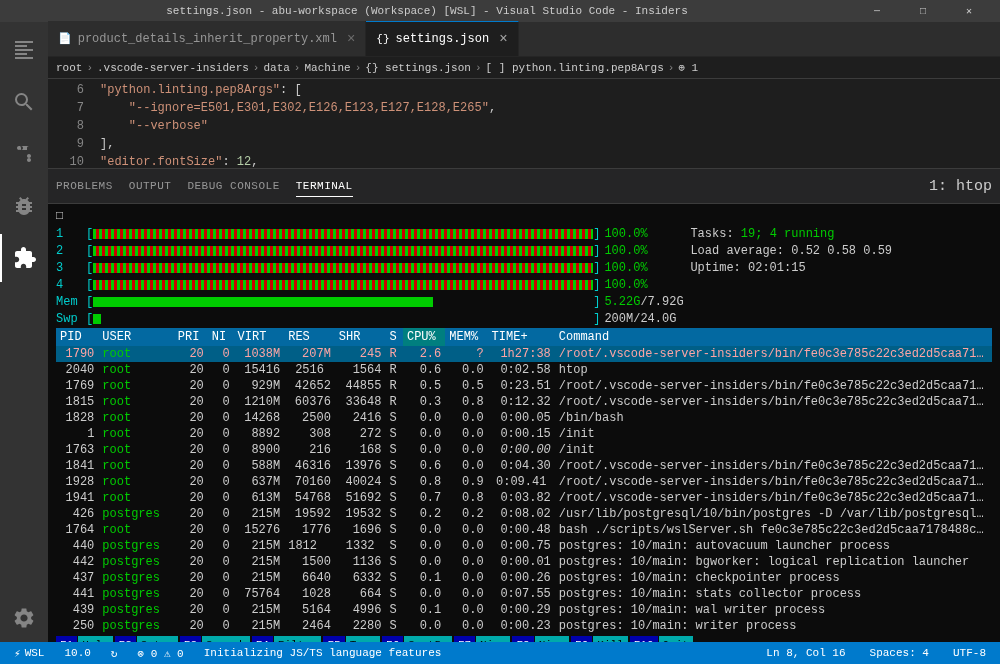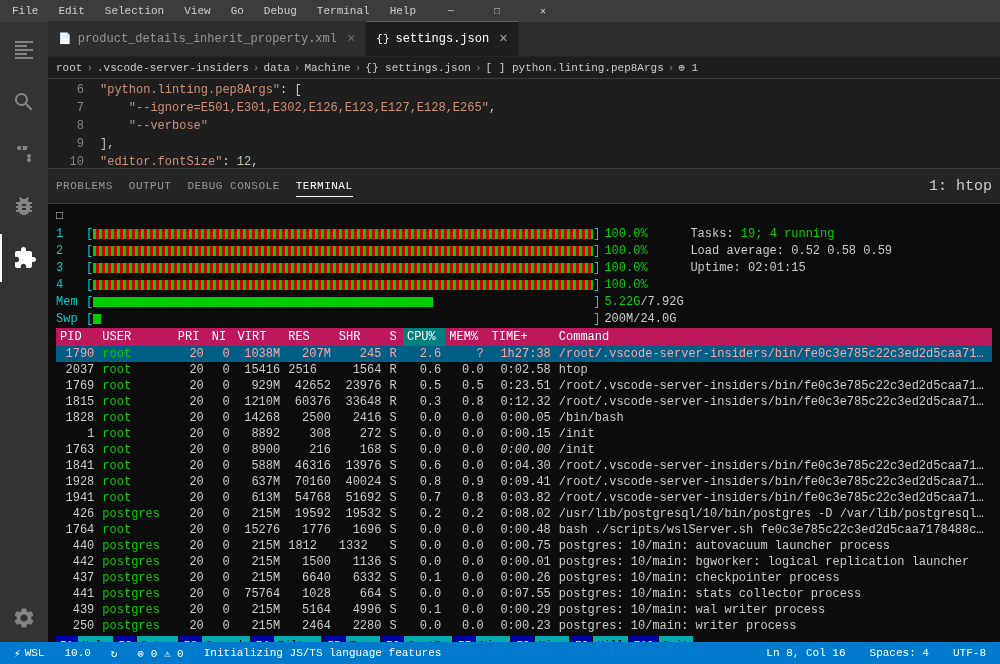--- a/index.html
+++ b/index.html
@@ -223,21 +223,21 @@
     
     .htop-container { color: #cccccc; }
     .htop-cpu-row { display: flex; align-items: center; margin-bottom: 1px; }
     .htop-label { color: #00cccc; width: 30px; flex-shrink: 0; font-size: 12px; }
     .htop-bracket { color: #00cccc; }
     .htop-pct { color: #00cc00; margin-left: 4px; font-size: 12px; min-width: 70px; }
 
     
     .proc-table { width: 100%; border-collapse: collapse; font-size: 12px; }
     .proc-table th {
-      background: #be185d;
+      background: #0369a1;
       color: #ffffff;
       padding: 1px 4px;
       text-align: left;
       font-weight: normal;
       white-space: nowrap;
     }
     .proc-table th.sorted { background: #007f7f; }
     .proc-table td {
       padding: 0px 4px;
       white-space: nowrap;
@@ -289,30 +289,21 @@
 
     
     #terminal::-webkit-scrollbar { width: 6px; }
     #terminal::-webkit-scrollbar-track { background: #1e1e1e; }
     #terminal::-webkit-scrollbar-thumb { background: #424242; }
   </style>
 </head>
 <body>
 
 <div id="titlebar">
-  <div class="menu-items">
-    <span>File</span>
-    <span>Edit</span>
-    <span>Selection</span>
-    <span>View</span>
-    <span>Go</span>
-    <span>Debug</span>
-    <span>Terminal</span>
-    <span>Help</span>
-  </div>
+  <div class="title-text">settings.json - abu-workspace (Workspace) [WSL] - Visual Studio Code - Insiders</div>
   <div class="win-controls">
     <div class="win-ctrl">─</div>
     <div class="win-ctrl">□</div>
     <div class="win-ctrl close">✕</div>
   </div>
 </div>
 
 <div id="activity-bar">
   <div class="activity-icon">
     <svg width="24" height="24" viewBox="0 0 24 24" fill="currentColor">
@@ -492,41 +483,41 @@
     <td style="text-align:right;">1038M</td>
     <td style="text-align:right;">207M</td>
     <td style="text-align:right;">245</td>
     <td>R</td>
     <td style="text-align:right;">2.6</td>
     <td style="text-align:right;">?</td>
     <td style="text-align:right;">1h27:38</td>
     <td style="overflow:hidden;max-width:380px;text-overflow:ellipsis;">/root/.vscode-server-insiders/bin/fe0c3e785c22c3ed2d5caa7178488c92d62bdb08/node</td>
   </tr>
               <tr>
-    <td style="text-align:right;">2037</td>
+    <td style="text-align:right;">2040</td>
     <td style="color:#00cc00;">root</td>
     <td style="text-align:right;">20</td>
     <td style="text-align:right;">0</td>
     <td style="text-align:right;">15416</td>
-    <td style="text-align:left;">2516</td>
+    <td style="text-align:center;">2516</td>
     <td style="text-align:right;">1564</td>
     <td>R</td>
     <td style="text-align:right;">0.6</td>
     <td style="text-align:right;">0.0</td>
     <td style="text-align:right;">0:02.58</td>
     <td style="overflow:hidden;max-width:380px;text-overflow:ellipsis;">htop</td>
   </tr>
               <tr>
     <td style="text-align:right;">1769</td>
     <td style="color:#00cc00;">root</td>
     <td style="text-align:right;">20</td>
     <td style="text-align:right;">0</td>
     <td style="text-align:right;">929M</td>
     <td style="text-align:right;">42652</td>
-    <td style="text-align:right;">23976</td>
+    <td style="text-align:right;">44855</td>
     <td>R</td>
     <td style="text-align:right;">0.5</td>
     <td style="text-align:right;">0.5</td>
     <td style="text-align:right;">0:23.51</td>
     <td style="overflow:hidden;max-width:380px;text-overflow:ellipsis;">/root/.vscode-server-insiders/bin/fe0c3e785c22c3ed2d5caa7178488c92d62bdb08/node</td>
   </tr>
               <tr>
     <td style="text-align:right;">1815</td>
     <td style="color:#00cc00;">root</td>
     <td style="text-align:right;">20</td>
@@ -600,21 +591,21 @@
     <td style="text-align:right;">1928</td>
     <td style="color:#00cc00;">root</td>
     <td style="text-align:right;">20</td>
     <td style="text-align:right;">0</td>
     <td style="text-align:right;">637M</td>
     <td style="text-align:right;">70160</td>
     <td style="text-align:right;">40024</td>
     <td>S</td>
     <td style="text-align:right;">0.8</td>
     <td style="text-align:right;">0.9</td>
-    <td style="text-align:right;">0:09.41</td>
+    <td style="text-align:center;">0:09.41</td>
     <td style="overflow:hidden;max-width:380px;text-overflow:ellipsis;">/root/.vscode-server-insiders/bin/fe0c3e785c22c3ed2d5caa7178488c92d62bdb08/node</td>
   </tr>
               <tr>
     <td style="text-align:right;">1941</td>
     <td style="color:#00cc00;">root</td>
     <td style="text-align:right;">20</td>
     <td style="text-align:right;">0</td>
     <td style="text-align:right;">613M</td>
     <td style="text-align:right;">54768</td>
     <td style="text-align:right;">51692</td>
@@ -652,21 +643,21 @@
     <td style="text-align:right;">0:00.48</td>
     <td style="overflow:hidden;max-width:380px;text-overflow:ellipsis;">bash ./scripts/wslServer.sh fe0c3e785c22c3ed2d5caa7178488c92d62bdb08 insider .</td>
   </tr>
               <tr>
     <td style="text-align:right;">440</td>
     <td style="color:#00cc00;">postgres</td>
     <td style="text-align:right;">20</td>
     <td style="text-align:right;">0</td>
     <td style="text-align:right;">215M</td>
     <td style="text-align:left;">1812</td>
-    <td style="text-align:left;">1332</td>
+    <td style="text-align:center;">1332</td>
     <td>S</td>
     <td style="text-align:right;">0.0</td>
     <td style="text-align:right;">0.0</td>
     <td style="text-align:right;">0:00.75</td>
     <td style="overflow:hidden;max-width:380px;text-overflow:ellipsis;">postgres: 10/main: autovacuum launcher process</td>
   </tr>
               <tr>
     <td style="text-align:right;">442</td>
     <td style="color:#00cc00;">postgres</td>
     <td style="text-align:right;">20</td>

